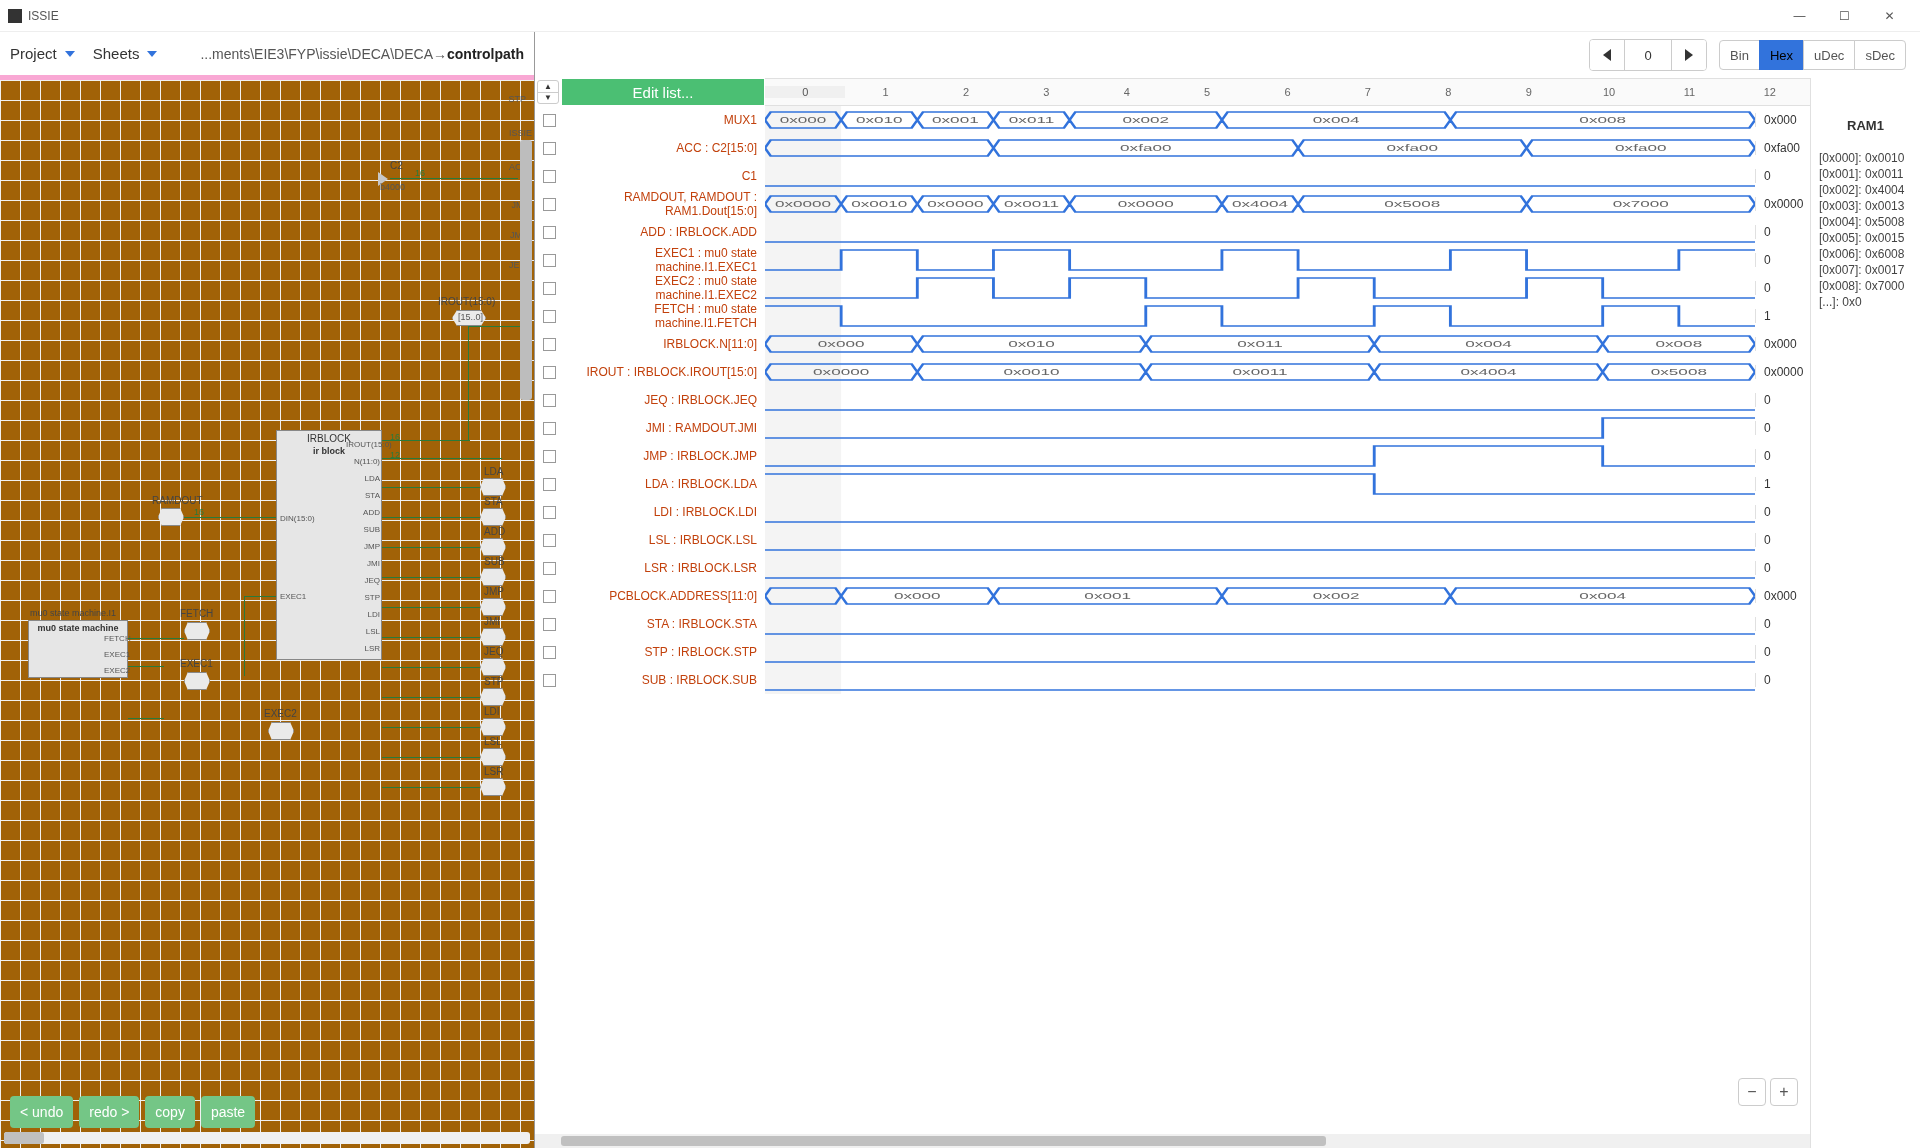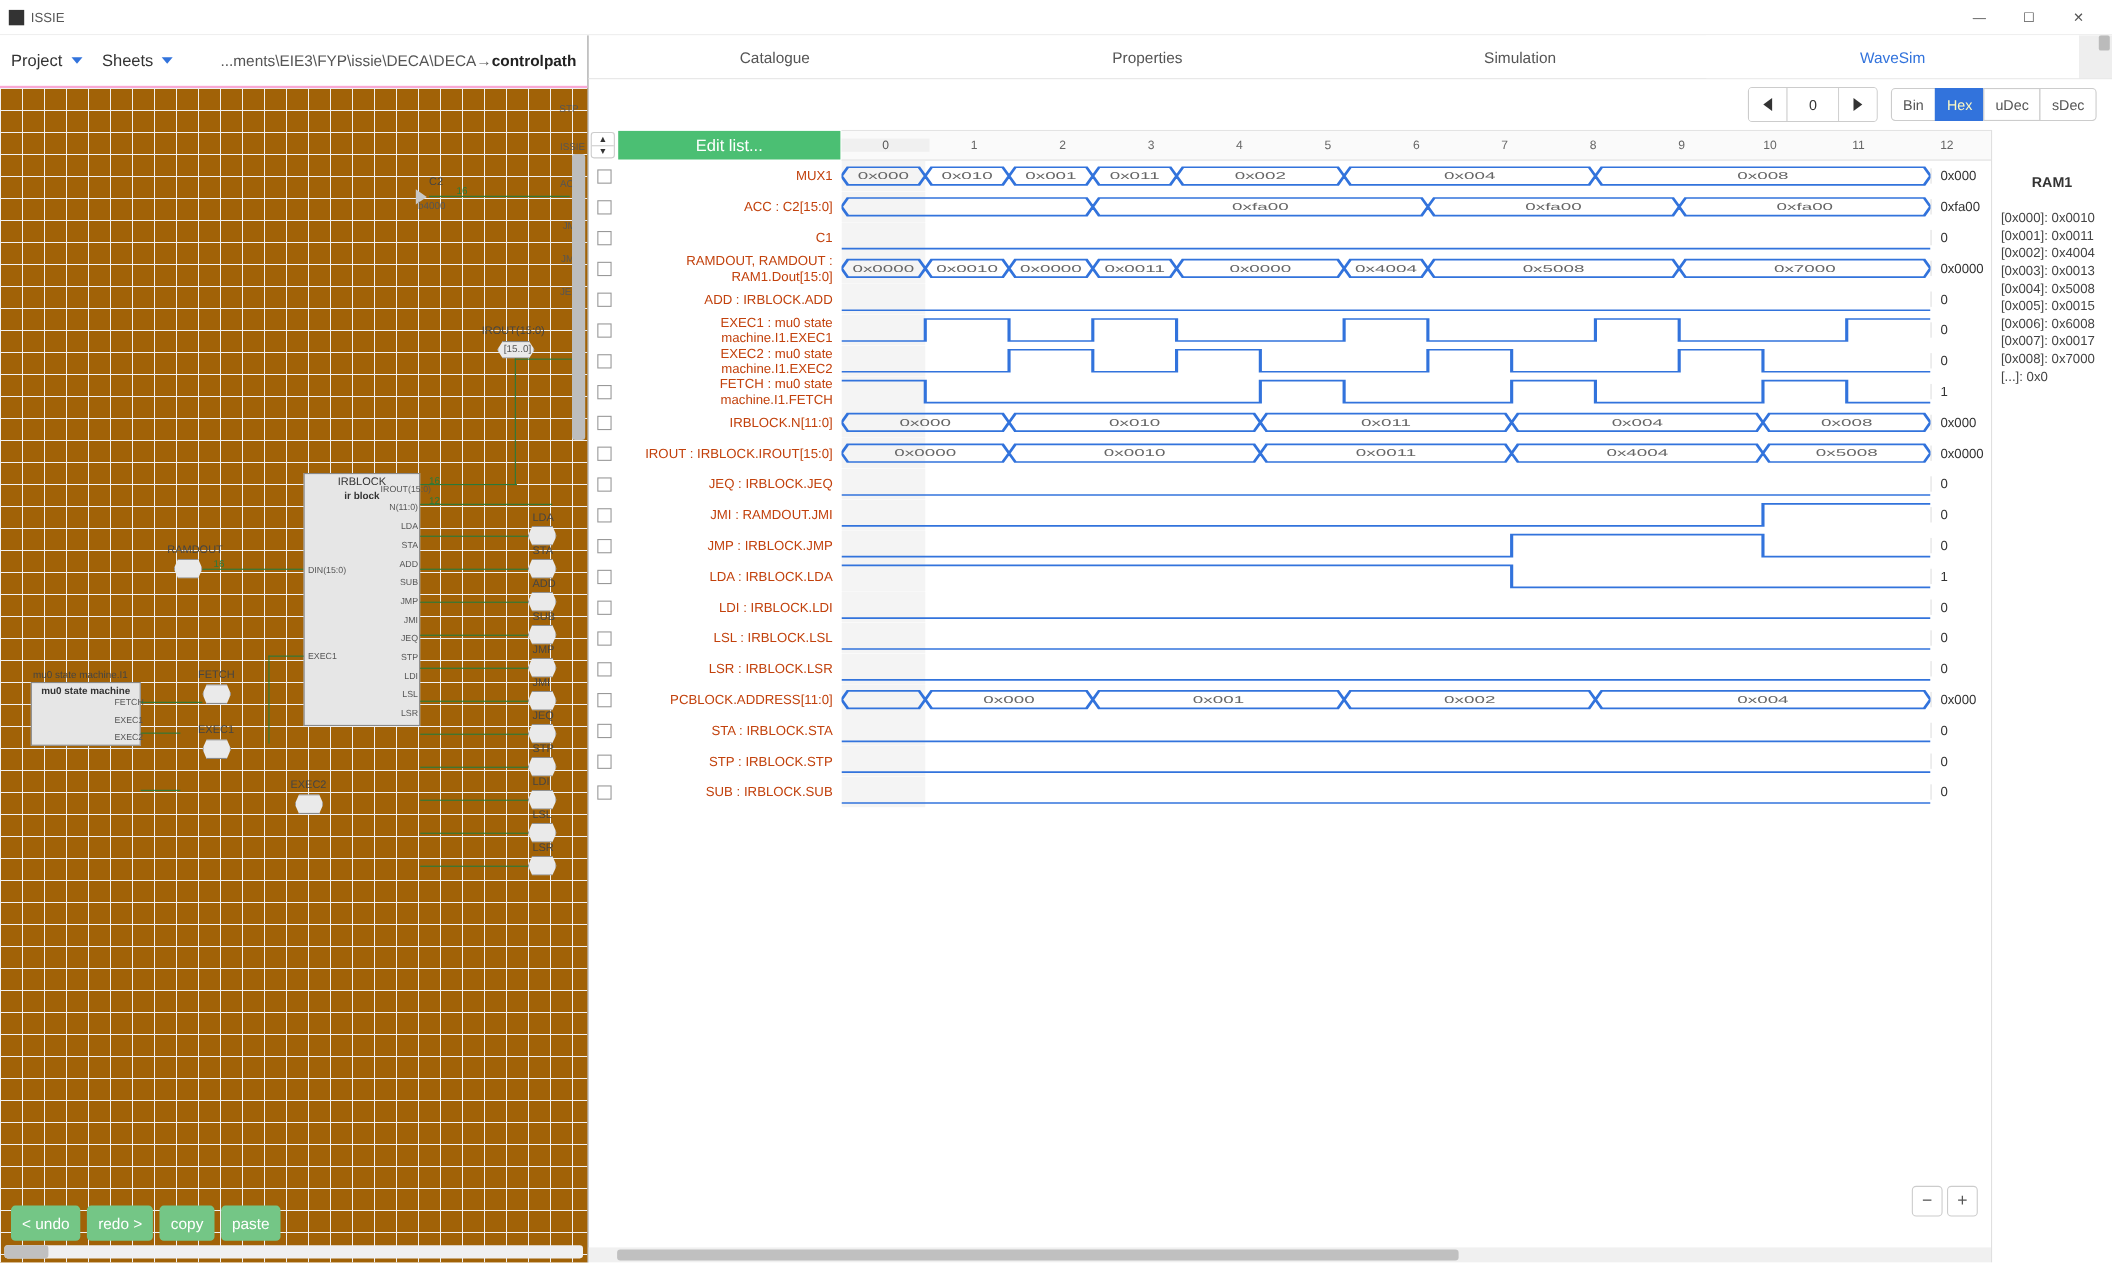--- a/index.html
+++ b/index.html
@@ -14,21 +14,21 @@
 
 
 .menubar { height: 30px; background: #fff; display: flex; align-items: center; padding: 0 8px; font-size: 13px; color: #333; border-bottom: 1px solid #eee; }
 .menubar span { padding: 4px 10px; cursor: pointer; }
 
 
 .main { flex: 1; display: flex; overflow: hidden; }
 
 
 .left-pane { width: 535px; display: flex; flex-direction: column; border-right: 1px solid #999; position: relative; background: #fff; }
-.left-pane .toolbar { height: 48px; display: flex; align-items: center; padding: 0 10px; gap: 18px; font-size: 15px; border-bottom: 2px solid #f9a8d4; }
+.left-pane .toolbar { height: 48px; display: flex; align-items: center; padding: 0 10px; gap: 18px; font-size: 15px; border-bottom: 5px solid #f9a8d4; }
 .left-pane .toolbar .dd { display: flex; align-items: center; gap: 8px; cursor: pointer; }
 .left-pane .toolbar .path { margin-left: auto; font-size: 14px; color: #555; }
 .left-pane .toolbar .path b { color: #222; font-weight: 600; }
 
 .canvas-wrap { flex: 1; position: relative; overflow: hidden; background: #a16207; }
 .canvas { position: absolute; inset: 0;
   background-image: linear-gradient(#f1f1f1 1px, transparent 1px), linear-gradient(90deg, #f1f1f1 1px, transparent 1px);
   background-size: 20px 20px; }
 .vscroll { position:absolute; top:60px; right:2px; width:12px; height:260px; background:#bdbdbd; border-radius:3px; }
 
@@ -52,21 +52,21 @@
 .controls-row { height:46px; display:flex; align-items:center; justify-content:flex-end; gap:12px; padding:0 14px; }
 .step-group { display:flex; border:1px solid #ccc; border-radius:4px; overflow:hidden; }
 .step-group > * { height:30px; display:flex; align-items:center; justify-content:center; background:#fff; }
 .step-group button { width:34px; border:none; background:#fff; cursor:pointer; font-size:12px; }
 .step-group .val { width:48px; border-left:1px solid #ccc; border-right:1px solid #ccc; font-size:13px; }
 
 .radix-group { display:flex; }
 .radix-group button { height:30px; padding:0 10px; border:1px solid #ccc; background:#fff; font-size:13px; color:#555; cursor:pointer; margin-left:-1px; }
 .radix-group button:first-child { border-radius:4px 0 0 4px; margin:0; }
 .radix-group button:last-child { border-radius:0 4px 4px 0; }
-.radix-group button.active { background:#3273dc; border-color:#3273dc; color:#fef9c3; }
+.radix-group button.active { background:#3273dc; border-color:#3273dc; color:#000000; }
 
 
 .wave-panel { flex:1; display:flex; overflow:hidden; }
 .wave-left { flex:1; display:flex; flex-direction:column; }
 .wave-header { display:flex; height:28px; align-items:stretch; }
 .updown { width:22px; display:flex; flex-direction:column; border:1px solid #ccc; border-radius:3px; margin:2px; }
 .updown div { flex:1; display:flex; align-items:center; justify-content:center; font-size:8px; cursor:pointer; }
 .updown div:first-child { border-bottom:1px solid #ccc; }
 .edit-list { flex:0 0 202px; margin:1px; background:#4bbf73; color:#fff; display:flex; align-items:center; justify-content:center; font-size:15px; cursor:pointer; }
 
@@ -269,29 +269,20 @@
           <button>&lt; undo</button>
           <button>redo &gt;</button>
           <button>copy</button>
           <button>paste</button>
         </div>
         <div class="hscroll-left"></div>
       </div>
     </div>
 
     <div class="right-pane" style="position:relative;">
-      <div class="tabs">
-        <div class="tab">Catalogue</div>
-        <div class="tab">Properties</div>
-        <div class="tab">Simulation</div>
-        <div class="tab active">WaveSim</div>
-        <div class="filler">
-            <div class="vscroll-right"></div>
-          </div>
-      </div>
 
       <div class="controls-row">
         <div class="step-group">
           <button>
               <span class="tri-l"></span>
             </button>
           <div class="val">0</div>
           <button>
               <span class="tri-r"></span>
             </button>

